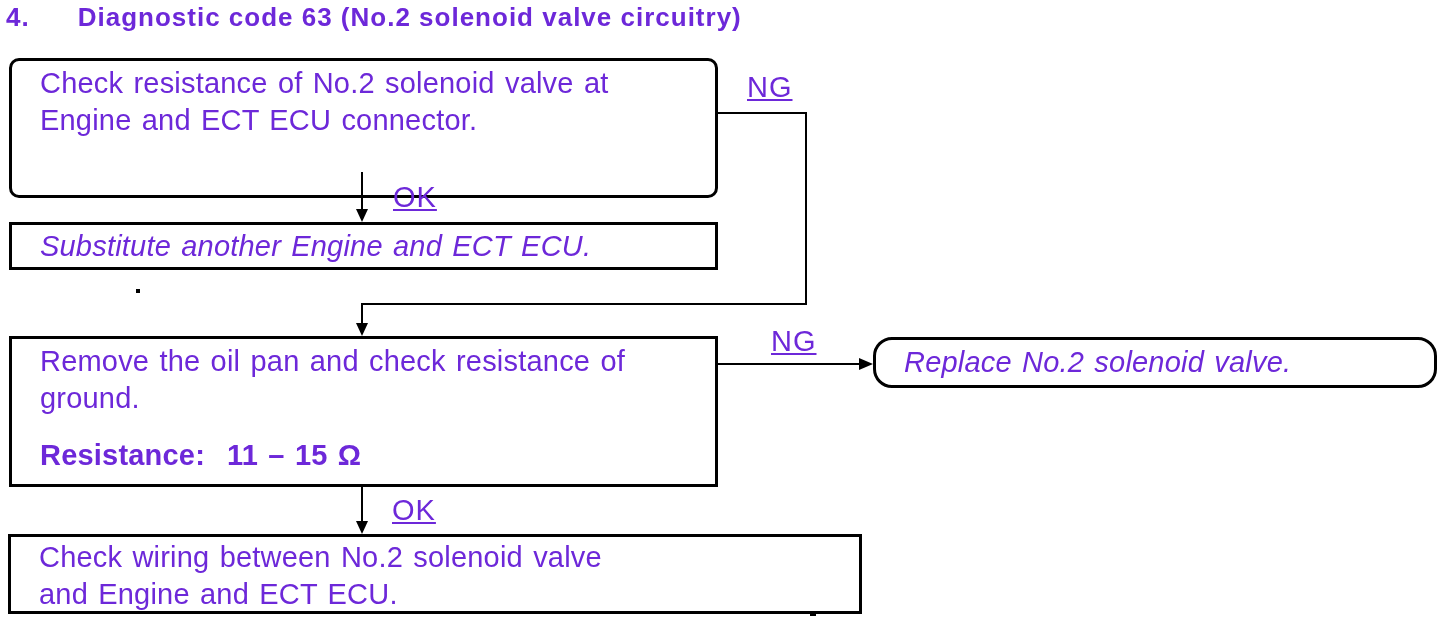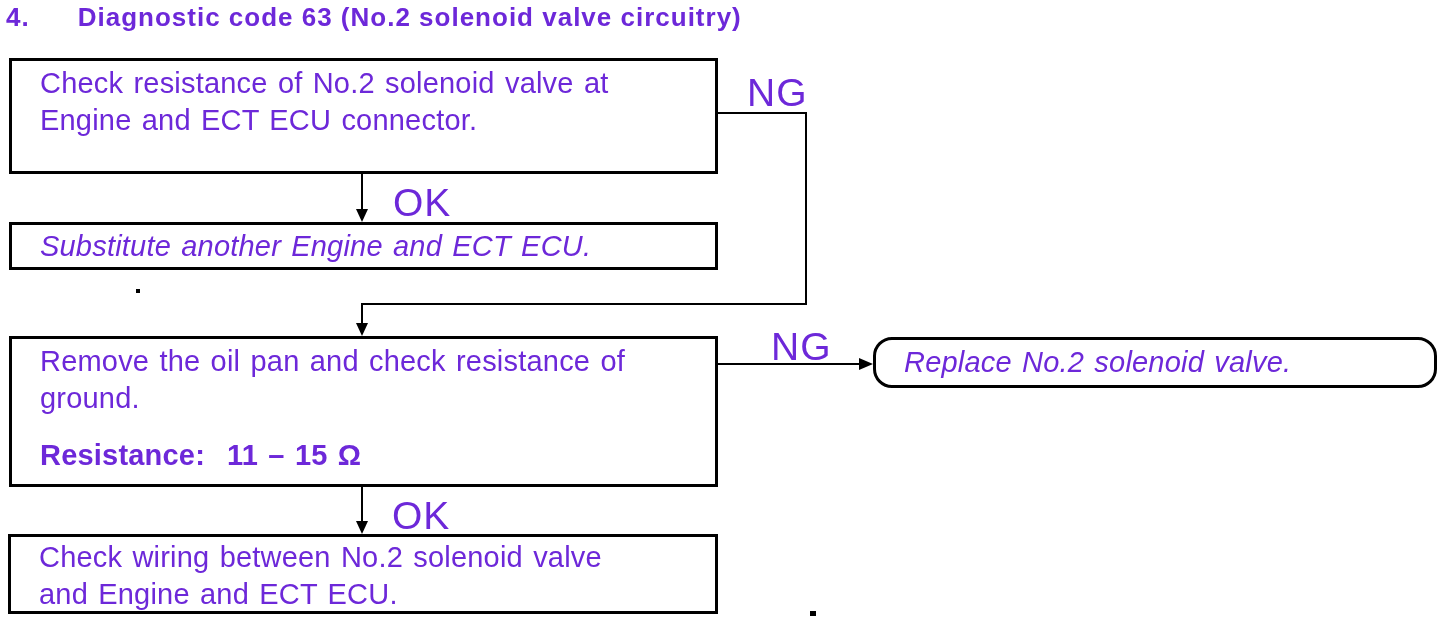--- a/index.html
+++ b/index.html
@@ -52,23 +52,24 @@
   .spec-line {
     font-weight: bold;
     margin-top: 20px;
   }
   .spec-line .spec-value {
     margin-left: 22px;
     white-space: nowrap;
   }
   .edge-label {
     position: absolute;
-    font-size: 39px;
+    font-size: 29px;
     letter-spacing: 1px;
     white-space: nowrap;
+    text-decoration: underline;
   }
   .hline, .vline {
     position: absolute;
     background: #000000;
   }
   .arrow-down {
     position: absolute;
     width: 0;
     height: 0;
     border-left: 6px solid transparent;
@@ -90,21 +91,21 @@
 </style>
 </head>
 <body>
 
 <div id="canvas">
 
   <div class="page-title">
     <span>4.</span><span class="title-text">Diagnostic code 63 (No.2 solenoid valve circuitry)</span>
   </div>
 
-  <div class="flow-box" style="left:9px; top:58px; width:709px; height:116px;">
+  <div class="flow-box" style="left:9px; top:58px; width:709px; height:140px;border-radius:10px;">
     <div class="box-inner">
       <div>Check resistance of No.2 solenoid valve at</div>
       <div>Engine and ECT ECU connector.</div>
     </div>
   </div>
 
   <div class="vline" style="left:361px; top:172px; width:2px; height:40px;"></div>
   <div class="arrow-down" style="left:356px; top:209px;"></div>
   <div class="edge-label" style="left:393px; top:181px;">OK</div>
 
@@ -138,21 +139,21 @@
   <div class="flow-box vcenter" style="left:873px; top:337px; width:564px; height:51px;border-radius:19px;">
     <div class="box-inner">
       <div>Replace No.2 solenoid valve.</div>
     </div>
   </div>
 
   <div class="vline" style="left:361px; top:487px; width:2px; height:36px;"></div>
   <div class="arrow-down" style="left:356px; top:521px;"></div>
   <div class="edge-label" style="left:392px; top:494px;">OK</div>
 
-  <div class="flow-box" style="left:8px; top:534px; width:710px; height:80px;">
+  <div class="flow-box" style="left:8px; top:534px; width:854px; height:80px;">
     <div class="box-inner" style="padding-top:2px;">
       <div>Check wiring between No.2 solenoid valve</div>
       <div>and Engine and ECT ECU.</div>
     </div>
   </div>
 
   <div class="speck" style="left:136px; top:289px; width:4px; height:4px;"></div>
   <div class="speck" style="left:810px; top:611px; width:6px; height:5px;"></div>
 
 </div>

